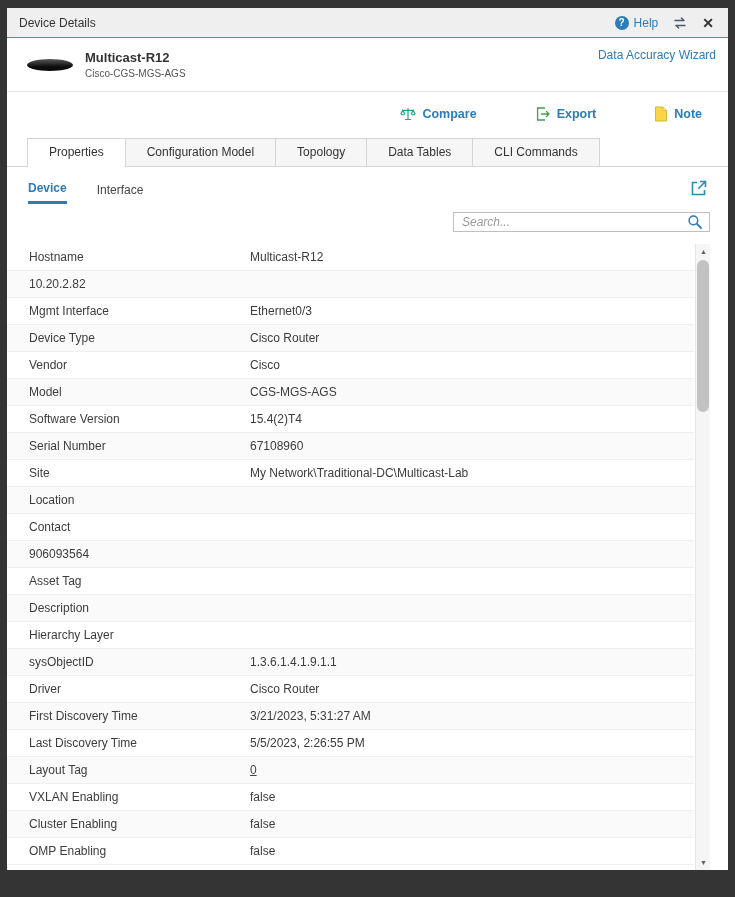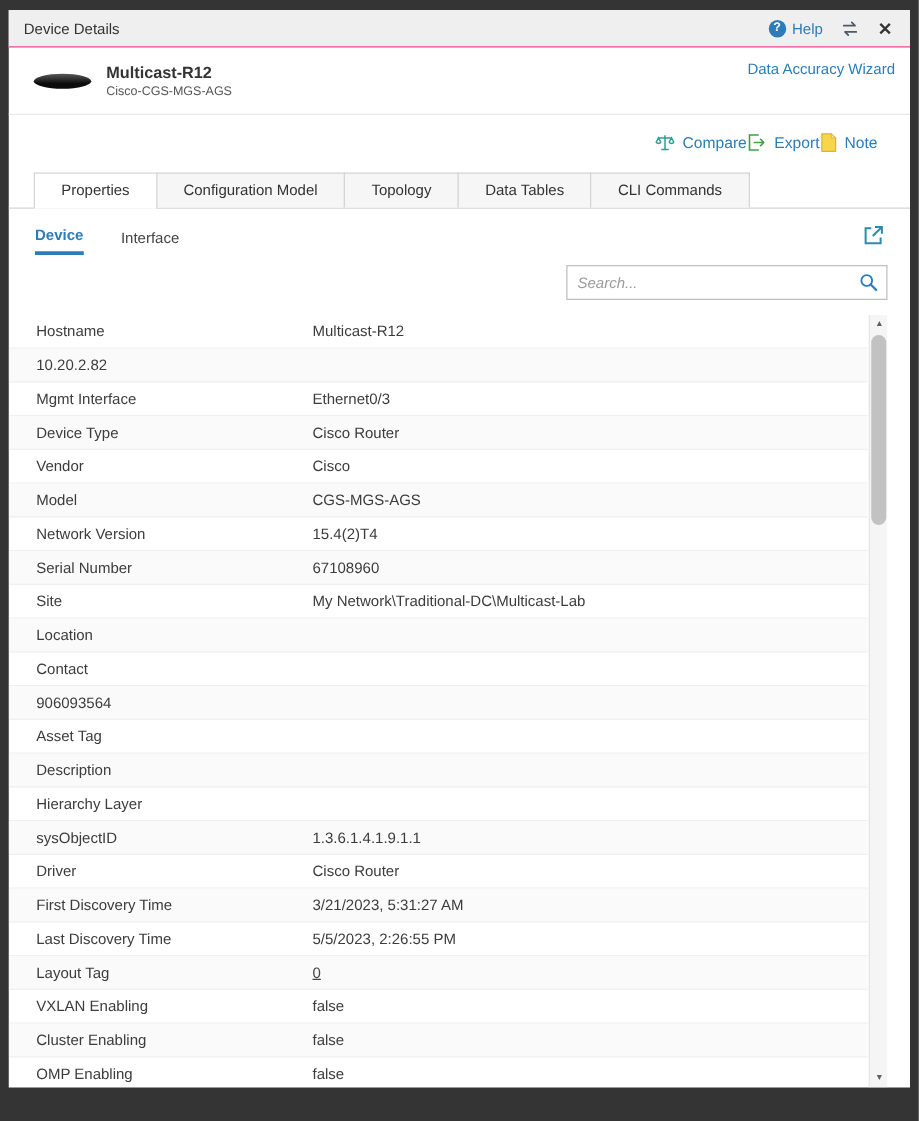--- a/index.html
+++ b/index.html
@@ -25,42 +25,42 @@
                border-bottom:1px solid #e8e8e8; flex-shrink:0; }
   .router { width:46px; height:12px; border-radius:50%;
             background:linear-gradient(#5a5a5a, #0c0c0c 65%); margin-right:12px; flex-shrink:0; }
   .devnames { display:flex; flex-direction:column; gap:3px; }
   .devname { font-size:13px; font-weight:bold; color:#333; }
   .devmodel { font-size:10px; color:#555; }
   .wizard { margin-left:auto; align-self:flex-start; margin-top:10px; font-size:12px;
             color:#2b7cb9; text-decoration:none; cursor:pointer; }
 
   
-  .actions { display:flex; justify-content:flex-end; align-items:center; 
-             padding:14px 26px 8px 0; flex-shrink:0; }
+  .actions { display:flex; justify-content:flex-end; align-items:center; gap:58px;
+             padding:14px 26px 8px 0; flex-shrink:0;font-weight:bold; }
   .action { display:inline-flex; align-items:center; gap:6px; font-size:12.5px;
             color:#2b7cb9; text-decoration:none; cursor:pointer; }
 
   
   .tabstrip { display:flex; align-items:flex-start; padding-left:20px; margin-top:8px;
               border-bottom:1px solid #d5d5d5; flex-shrink:0; }
   .tab { font-size:12px; color:#333; padding:6px 21px 7px 21px; background:#f6f6f6;
          border:1px solid #d5d5d5; border-bottom:none; margin-right:-1px; cursor:pointer;
          position:relative; }
   .tab.active { background:#fff; margin-bottom:-1px; padding-bottom:8px; z-index:2; }
 
   
   .panel { flex:1; display:flex; flex-direction:column; overflow:hidden; }
   .subtabs { display:flex; align-items:center; gap:30px; padding:14px 18px 0 21px; position:relative; }
   .subtab { font-size:12px; color:#444; padding-bottom:6px; cursor:pointer; }
   .subtab.active { color:#2b7cb9; font-weight:bold; border-bottom:3px solid #2b7cb9; }
   .popout { position:absolute; right:20px; top:12px; cursor:pointer; display:inline-flex; }
 
   .searchrow { display:flex; justify-content:flex-end; padding:8px 18px 0 0; }
-  .searchbox { width:257px; height:28px; border:1px solid #bfbfbf; display:flex; align-items:center;
+  .searchbox { width:257px; height:20px; border:1px solid #bfbfbf; display:flex; align-items:center;
                background:#fff; padding:0 6px 0 8px; }
   .searchbox input { flex:1; border:none; outline:none; font-size:12px; color:#333; min-width:0;
                      font-family:"Liberation Sans", sans-serif; }
   .searchbox input::placeholder { font-style:italic; color:#9a9a9a; }
   .mag { display:inline-flex; cursor:pointer; }
 
   
   .tablewrap { position:relative; margin:12px 18px 0 0; flex:1; overflow:hidden; padding-left:0; }
   .rows { margin-right:16px; }
   .prow { display:flex; height:27px; align-items:center; border-bottom:1px solid #f0f0f0;
@@ -195,21 +195,21 @@
             </div>
             <div class="prow">
               <div class="plabel">Vendor</div>
               <div class="pvalue">Cisco</div>
             </div>
             <div class="prow">
               <div class="plabel">Model</div>
               <div class="pvalue">CGS-MGS-AGS</div>
             </div>
             <div class="prow">
-              <div class="plabel">Network Version</div>
+              <div class="plabel">Software Version</div>
               <div class="pvalue">15.4(2)T4</div>
             </div>
             <div class="prow">
               <div class="plabel">Serial Number</div>
               <div class="pvalue">67108960</div>
             </div>
             <div class="prow">
               <div class="plabel">Site</div>
               <div class="pvalue">My Network\Traditional-DC\Multicast-Lab</div>
             </div>

